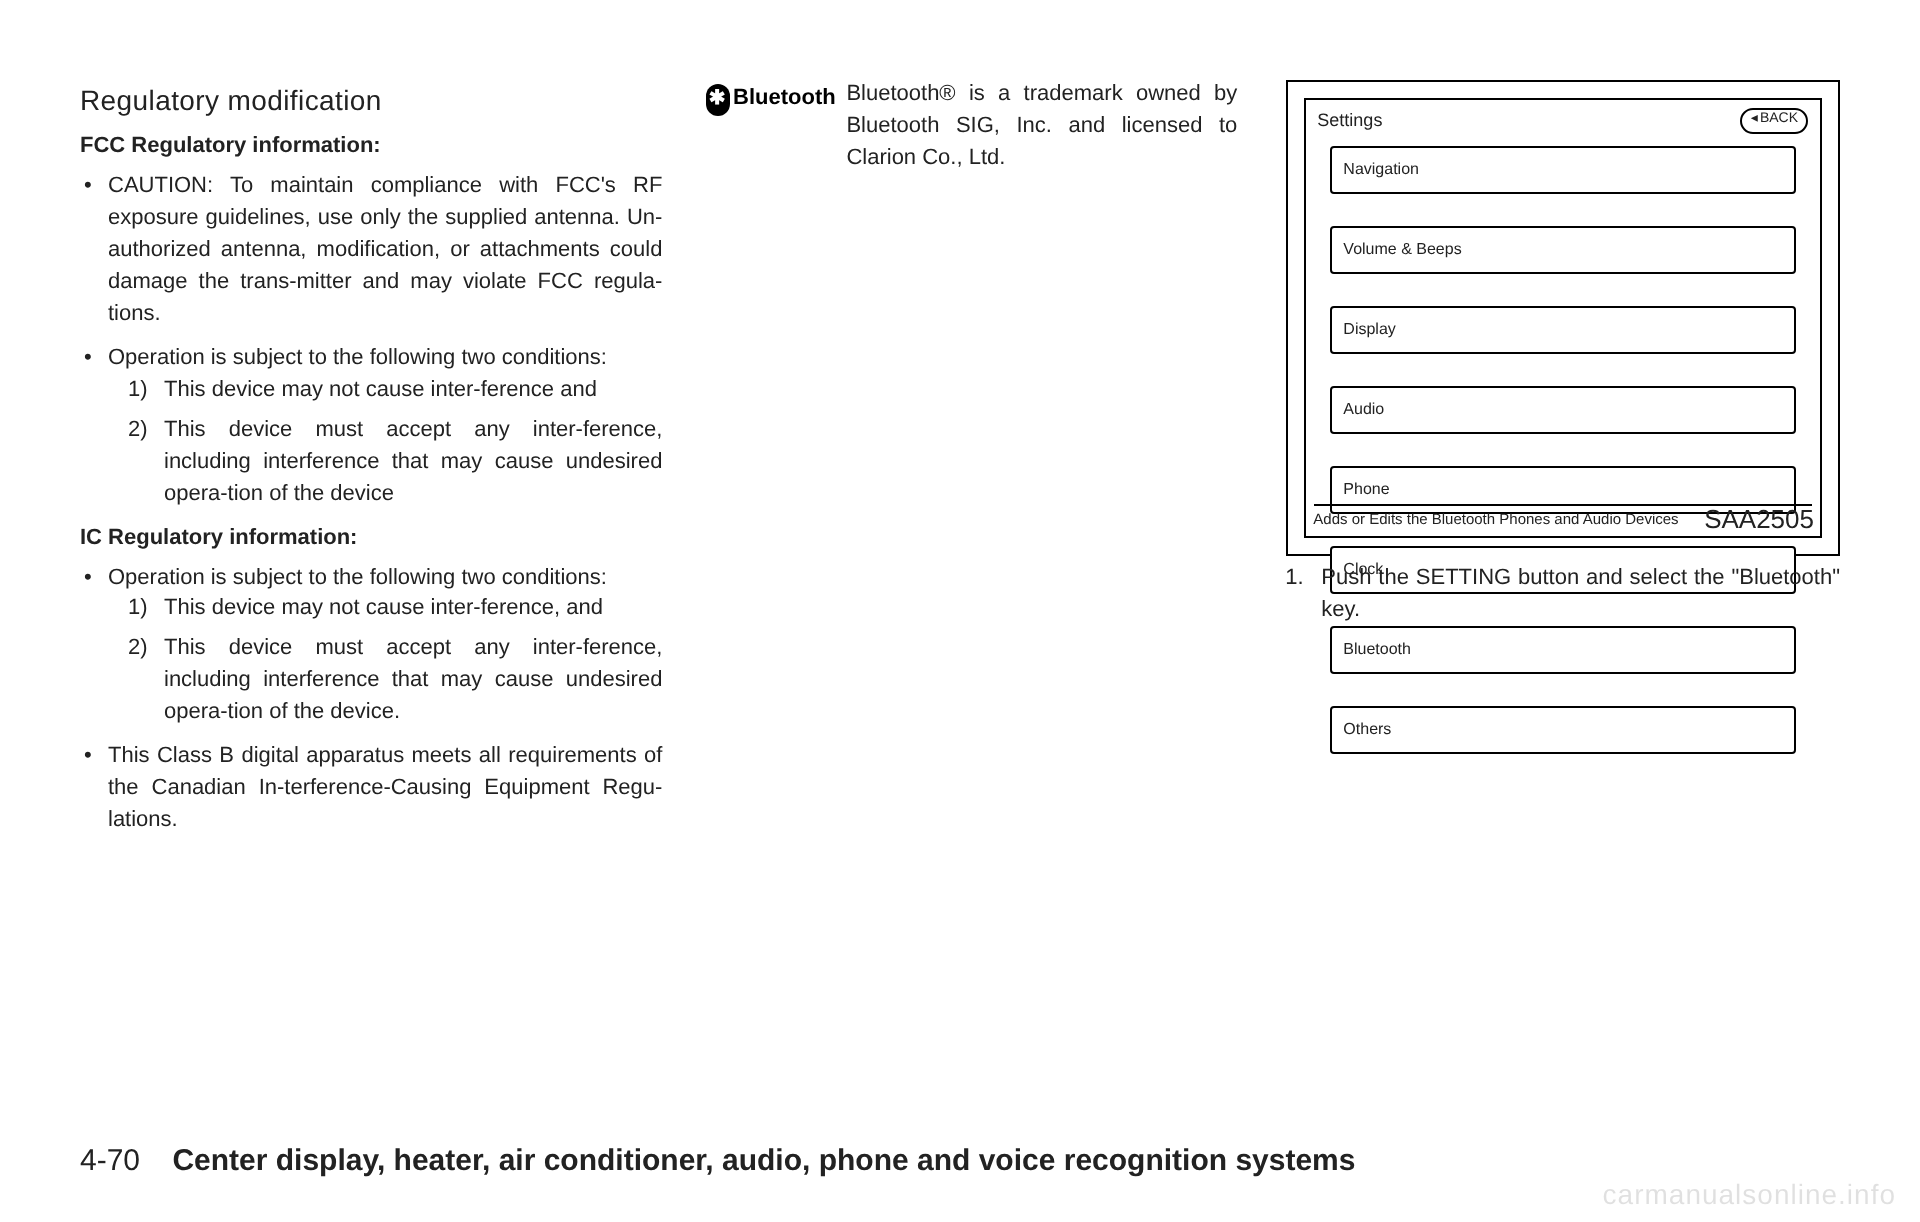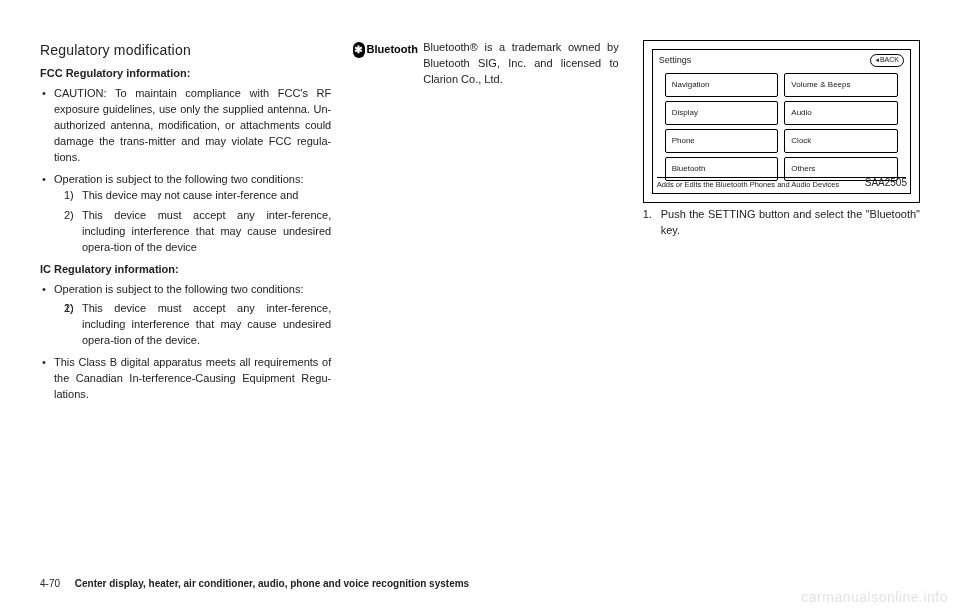--- a/index.html
+++ b/index.html
@@ -109,21 +109,21 @@
   }
   .trademark-text {
     flex: 1;
     text-align: justify;
   }
 
   .screen-fig {
     border: 1px solid #000;
     margin-bottom: 4px;
     padding: 8px;
-    height: 163px;
+    height: 238px;
     position: relative;
     background: #fff;
   }
   .screen-inner {
     border: 1px solid #000;
     height: 100%;
     position: relative;
     padding: 4px 6px 24px 6px;
     background: #fff;
   }
@@ -138,23 +138,23 @@
     border: 1px solid #000;
     border-radius: 8px;
     padding: 0 4px;
     font-size: 7px;
     display: flex;
     align-items: center;
     gap: 1px;
   }
   .grid {
     display: grid;
-    grid-template-columns: 1fr 1fr;
+    grid-template-columns: 1fr;
     grid-auto-rows: 24px;
-    gap: 4px 6px;
+    gap: 16px 6px;
     padding: 2px 6px;
     position: relative;
   }
   .grid-cell {
     border: 1px solid #000;
     border-radius: 2px;
     font-size: 8px;
     padding: 0 6px;
     display: flex;
     align-items: center;
@@ -166,21 +166,21 @@
     right: 4px;
     bottom: 2px;
     border-top: 1px solid #000;
     font-size: 7.5px;
     padding-top: 2px;
     text-align: left;
     margin-top: 19px;
   }
   .fig-caption {
     text-align: right;
-    font-size: 10px;
+    font-size: 13px;
     margin-top: -18px;
     padding-right: 4px;
     position: relative;
     z-index: 2;
   }
 
   ol.steps {
     list-style: none;
     padding-left: 0;
   }
@@ -193,21 +193,21 @@
   ol.steps > li .steplabel {
     position: absolute;
     left: 0;
     top: 0;
   }
 
   .footer {
     position: absolute;
     bottom: 22px;
     left: 40px;
-    font-size: 10px;
+    font-size: 15px;
     margin-top: 48px;
   }
   .footer .pg { font-weight: 400; margin-right: 12px; }
   .footer .chapter { font-weight: 700; }
 
   .watermark {
     position: absolute;
     right: 12px;
     bottom: 6px;
     font-size: 14px;
@@ -232,21 +232,21 @@
           <li><span class="numlabel">1)</span><span>This device may not cause inter-ference and</span></li>
           <li><span class="numlabel">2)</span><span>This device must accept any inter-ference, including interference that may cause undesired opera-tion of the device</span></li>
         </ol>
       </li>
     </ul>
     <div class="bold">IC Regulatory information:</div>
     <ul class="bullets">
       <li>
         <span>Operation is subject to the following two conditions:</span>
         <ol class="num sublist">
-          <li><span class="numlabel">1)</span></li>
+          <li><span class="numlabel">1)</span><span>This device may not cause inter-ference, and</span></li>
           <li><span class="numlabel">2)</span><span>This device must accept any inter-ference, including interference that may cause undesired opera-tion of the device.</span></li>
         </ol>
       </li>
       <li>This Class B digital apparatus meets all requirements of the Canadian In-terference-Causing Equipment Regu-lations.</li>
     </ul>
   </div>
 
   <div class="col col2">
     <div class="trademark-block">
       <div class="bt-logo">

